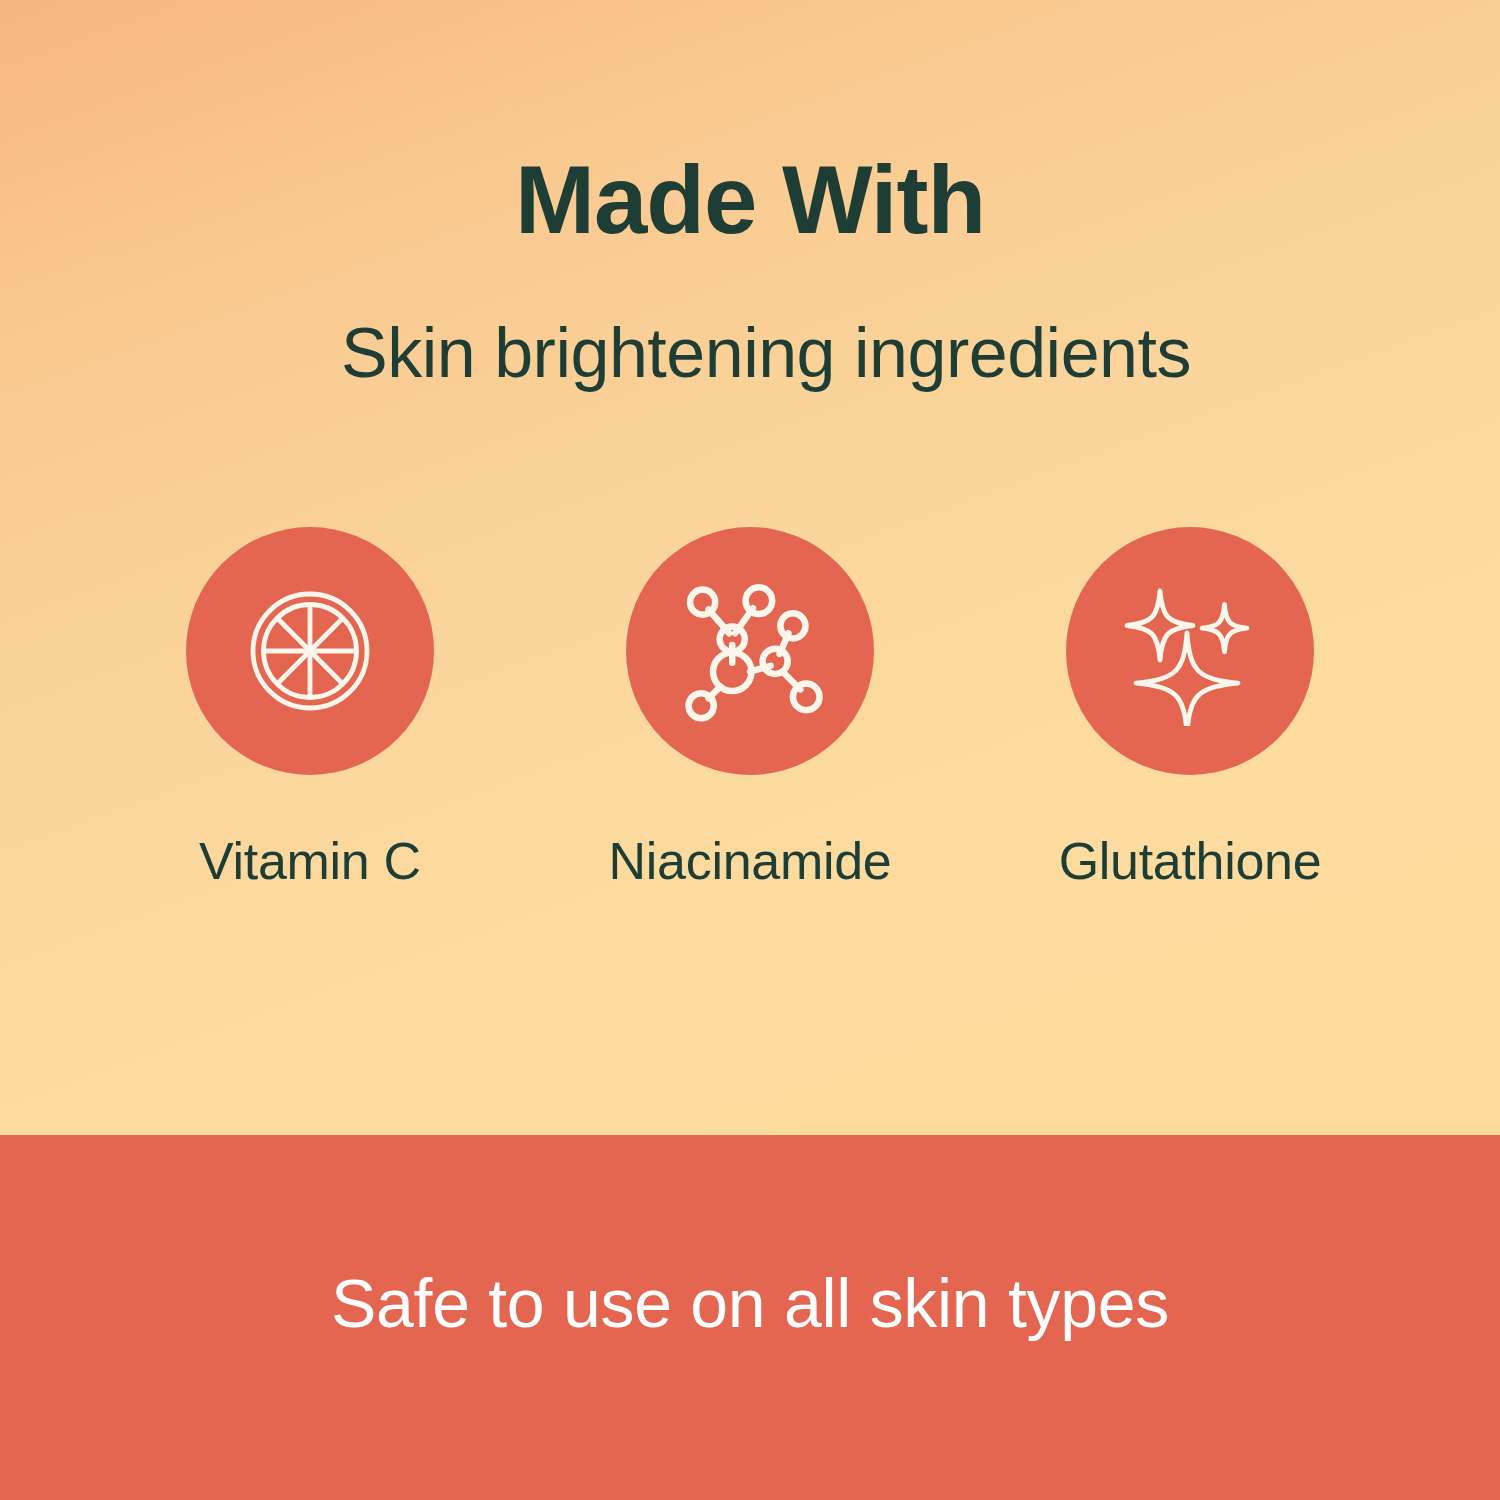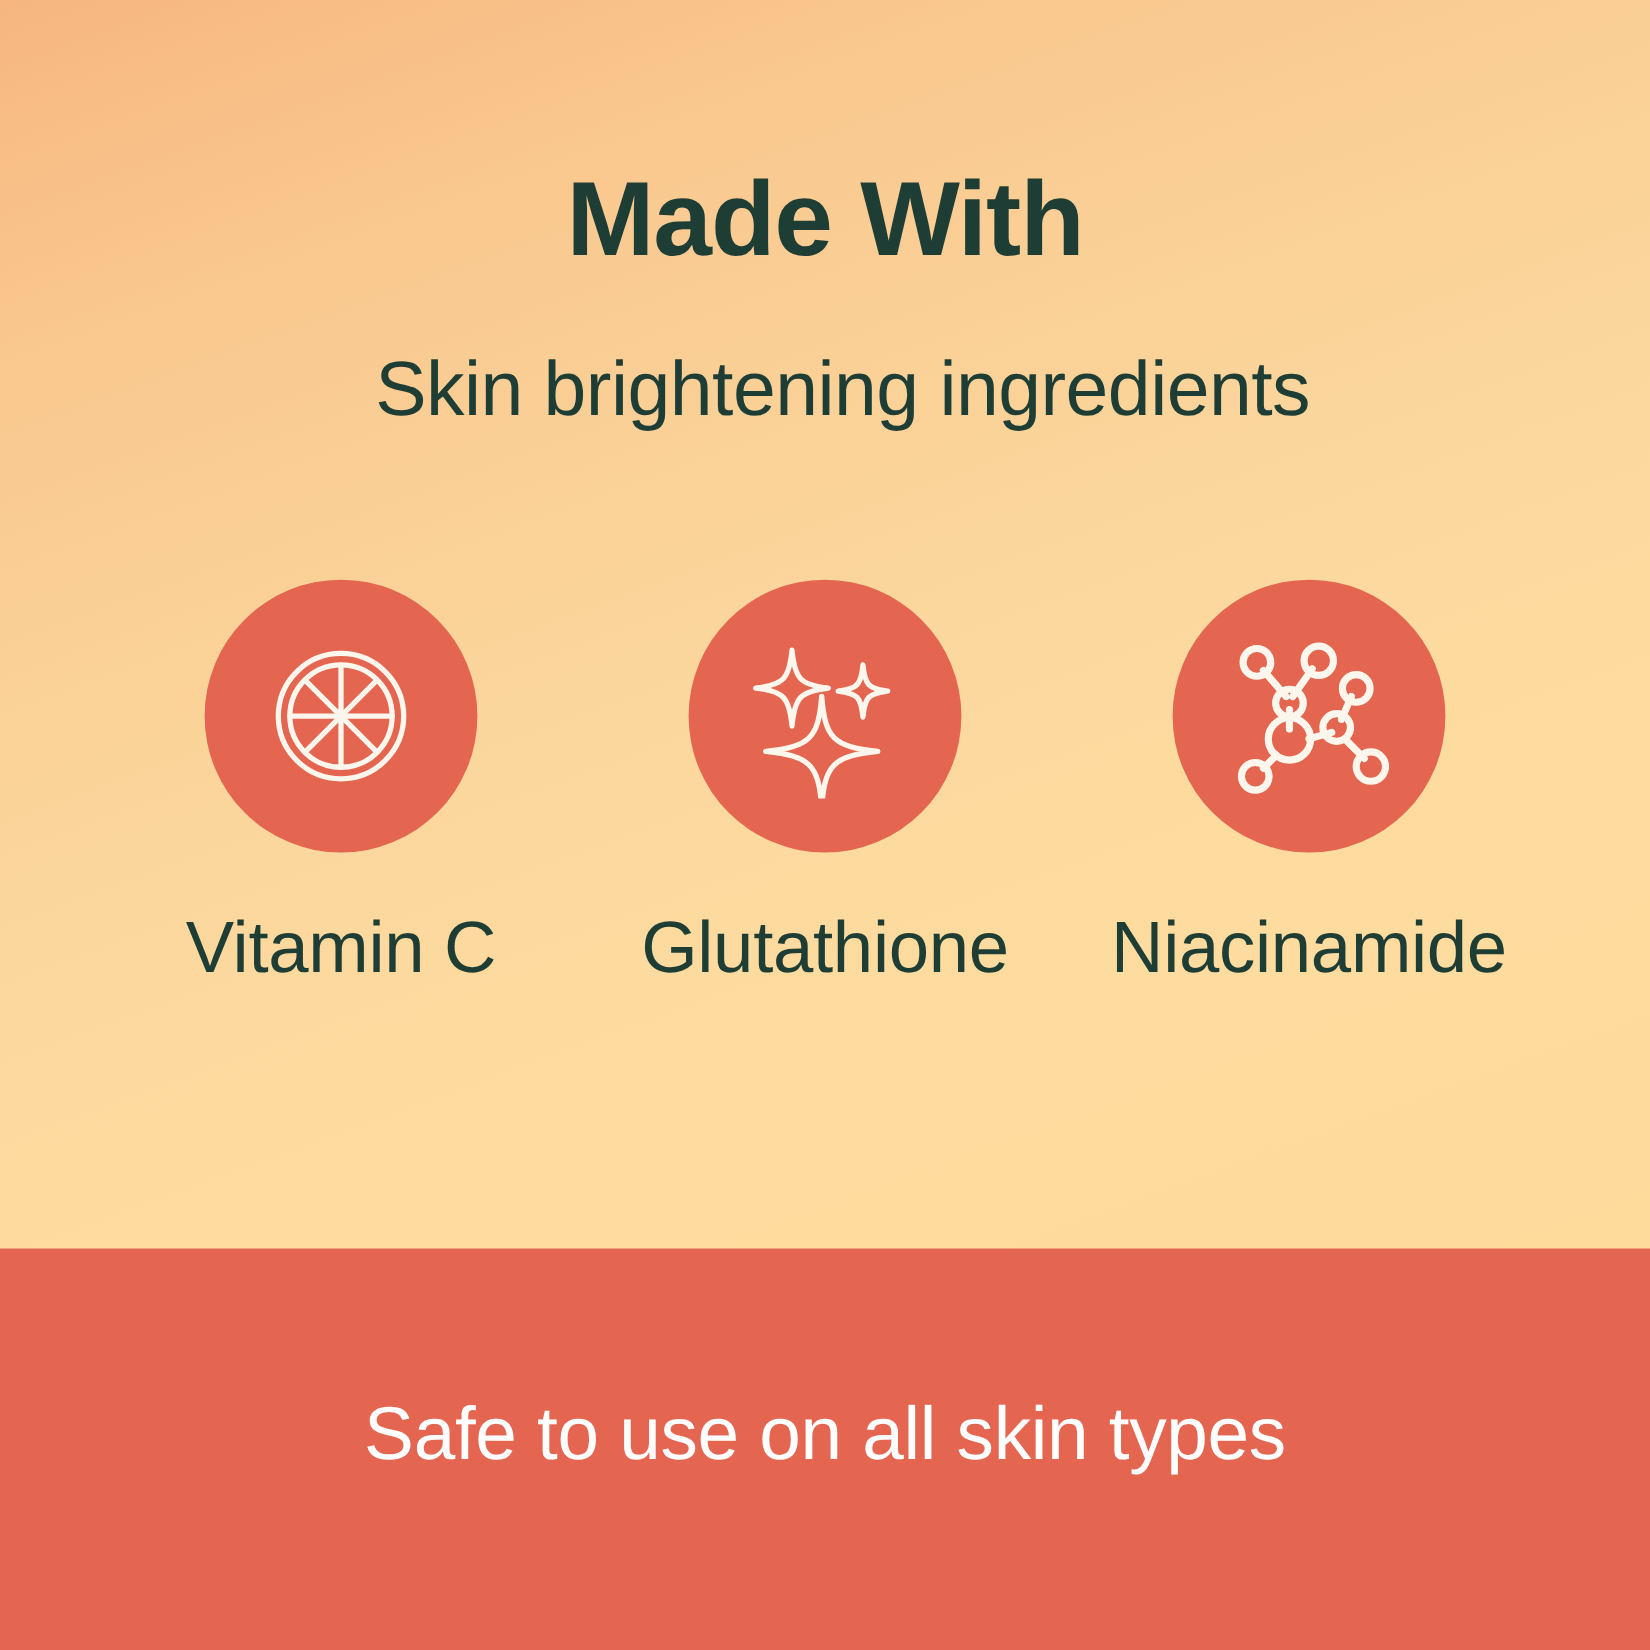--- a/index.html
+++ b/index.html
@@ -90,21 +90,21 @@
     align-items: center;
     justify-content: center;
   }
 
   .badge svg {
     display: block;
   }
 
   .ingredient-label {
     margin-top: 55px;
-    font-size: 66px;
+    font-size: 52px;
     line-height: 62px;
     font-weight: 400;
     color: #1E3D35;
     text-align: center;
     letter-spacing: -0.3px;
   }
 
   
   #banner {
     position: absolute;
@@ -158,48 +158,20 @@
               <path d="M50 50 L28.2 28.2"></path>
             </svg>
           </span>
         </div>
         <div class="ingredient-label">Vitamin C</div>
       </div>
 
       <div class="ingredient">
         <div class="badge">
           <span>
-            <svg width="150" height="150" viewBox="0 0 100 100" fill="none" stroke="#FDF6EC" stroke-width="3.2" stroke-linejoin="round">
-
-              <path d="M30 10
-                       C31.6 27.5 35.2 31.1 52 33
-                       C35.2 34.9 31.6 38.5 30 56
-                       C28.4 38.5 24.8 34.9 8 33
-                       C24.8 31.1 28.4 27.5 30 10 Z"></path>
-
-              <path d="M73 19
-                       C74.1 31 76.4 33.5 88 34.8
-                       C76.4 36.1 74.1 38.6 73 50.6
-                       C71.9 38.6 69.6 36.1 58 34.8
-                       C69.6 33.5 71.9 31 73 19 Z"></path>
-
-              <path d="M48 38
-                       C50 63.5 55.2 68.7 82 71.4
-                       C55.2 74.1 50 79.3 48 104.8
-                       C46 79.3 40.8 74.1 14 71.4
-                       C40.8 68.7 46 63.5 48 38 Z"></path>
-            </svg>
-          </span>
-        </div>
-        <div class="ingredient-label">Glutathione</div>
-      </div>
-
-      <div class="ingredient">
-        <div class="badge">
-          <span>
             <svg width="148" height="148" viewBox="0 0 100 100" fill="none" stroke="#FDF6EC" stroke-width="4.4" stroke-linecap="round" stroke-linejoin="round">
 
               <path d="M22 22 L36 38"></path>
               <path d="M52 21 L40 38"></path>
               <path d="M38 46 L38 58"></path>
               <path d="M50 64 L64 60"></path>
               <path d="M70 52 L76 38"></path>
               <path d="M72 64 L84 76"></path>
               <path d="M30 74 L22 82"></path>
 
@@ -210,20 +182,48 @@
               <circle cx="67" cy="57" r="8.5"></circle>
               <circle cx="79" cy="33" r="8.5"></circle>
               <circle cx="88" cy="81" r="9"></circle>
               <circle cx="17" cy="87" r="8.5"></circle>
             </svg>
           </span>
         </div>
         <div class="ingredient-label">Niacinamide</div>
       </div>
 
+      <div class="ingredient">
+        <div class="badge">
+          <span>
+            <svg width="150" height="150" viewBox="0 0 100 100" fill="none" stroke="#FDF6EC" stroke-width="3.2" stroke-linejoin="round">
+
+              <path d="M30 10
+                       C31.6 27.5 35.2 31.1 52 33
+                       C35.2 34.9 31.6 38.5 30 56
+                       C28.4 38.5 24.8 34.9 8 33
+                       C24.8 31.1 28.4 27.5 30 10 Z"></path>
+
+              <path d="M73 19
+                       C74.1 31 76.4 33.5 88 34.8
+                       C76.4 36.1 74.1 38.6 73 50.6
+                       C71.9 38.6 69.6 36.1 58 34.8
+                       C69.6 33.5 71.9 31 73 19 Z"></path>
+
+              <path d="M48 38
+                       C50 63.5 55.2 68.7 82 71.4
+                       C55.2 74.1 50 79.3 48 104.8
+                       C46 79.3 40.8 74.1 14 71.4
+                       C40.8 68.7 46 63.5 48 38 Z"></path>
+            </svg>
+          </span>
+        </div>
+        <div class="ingredient-label">Glutathione</div>
+      </div>
+
     </div>
   </div>
 
   <div id="banner">
     <div id="banner-text">Safe to use on all skin types</div>
   </div>
 
 </div>
 
 </body></html>

